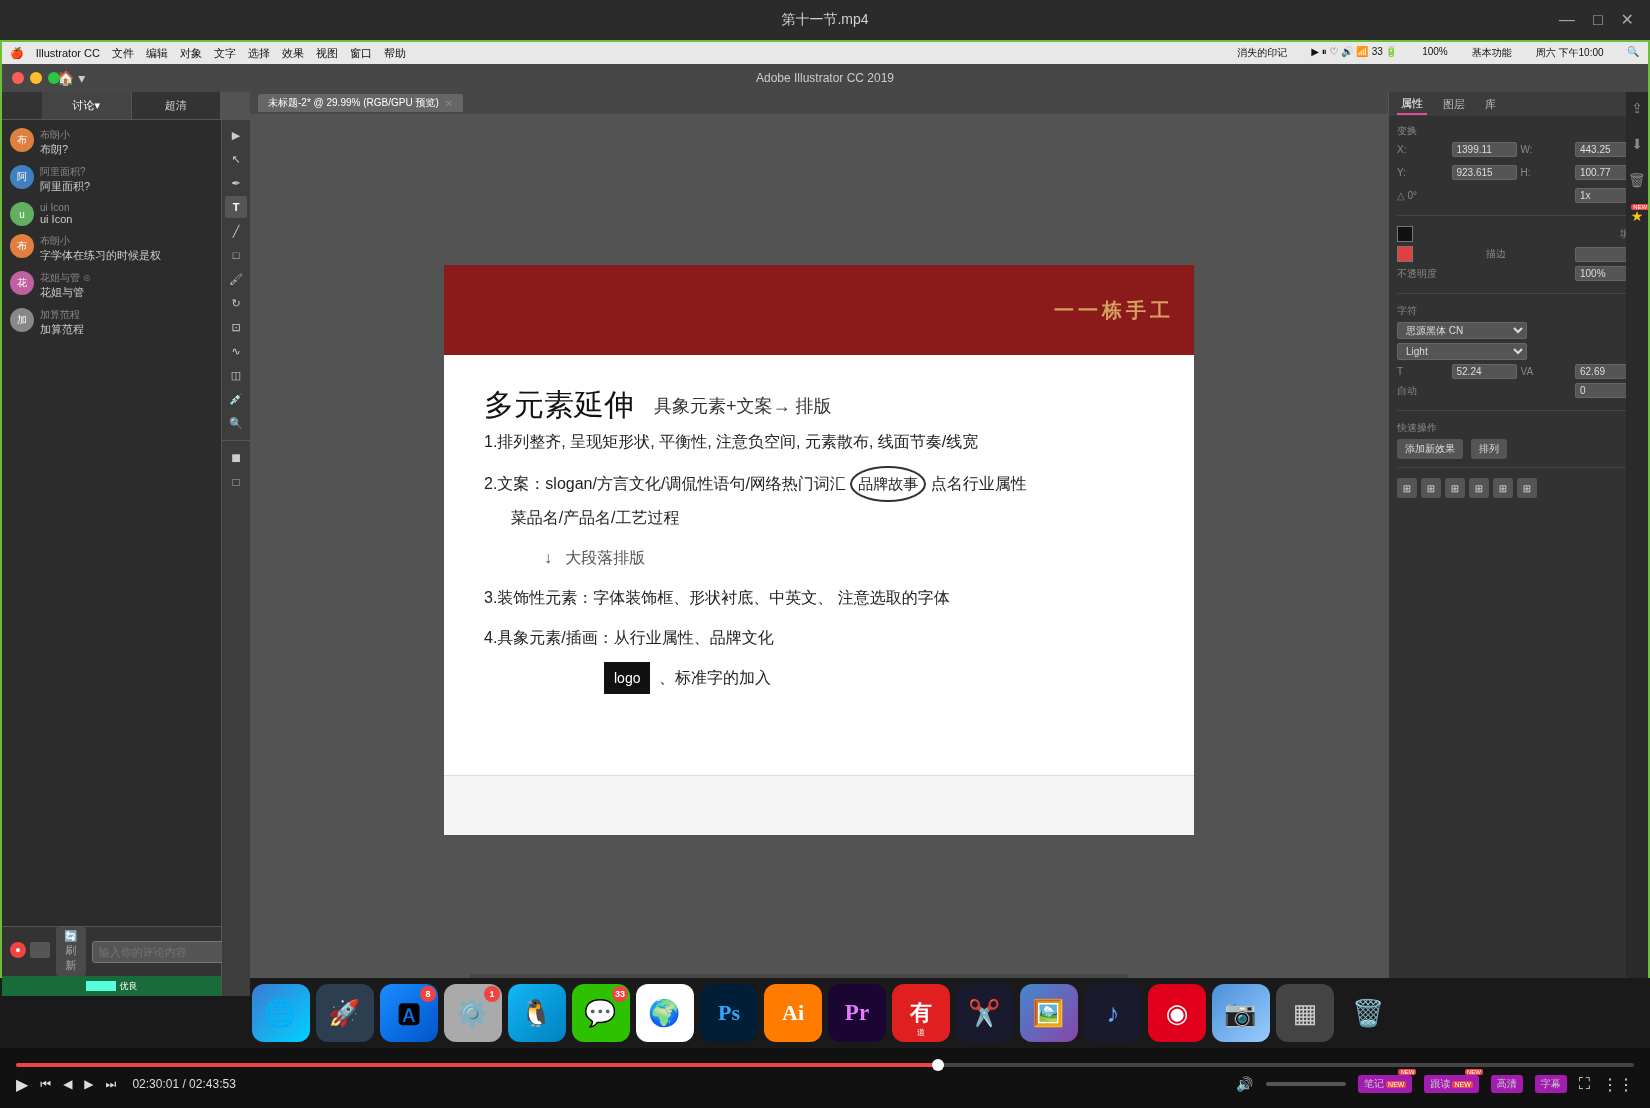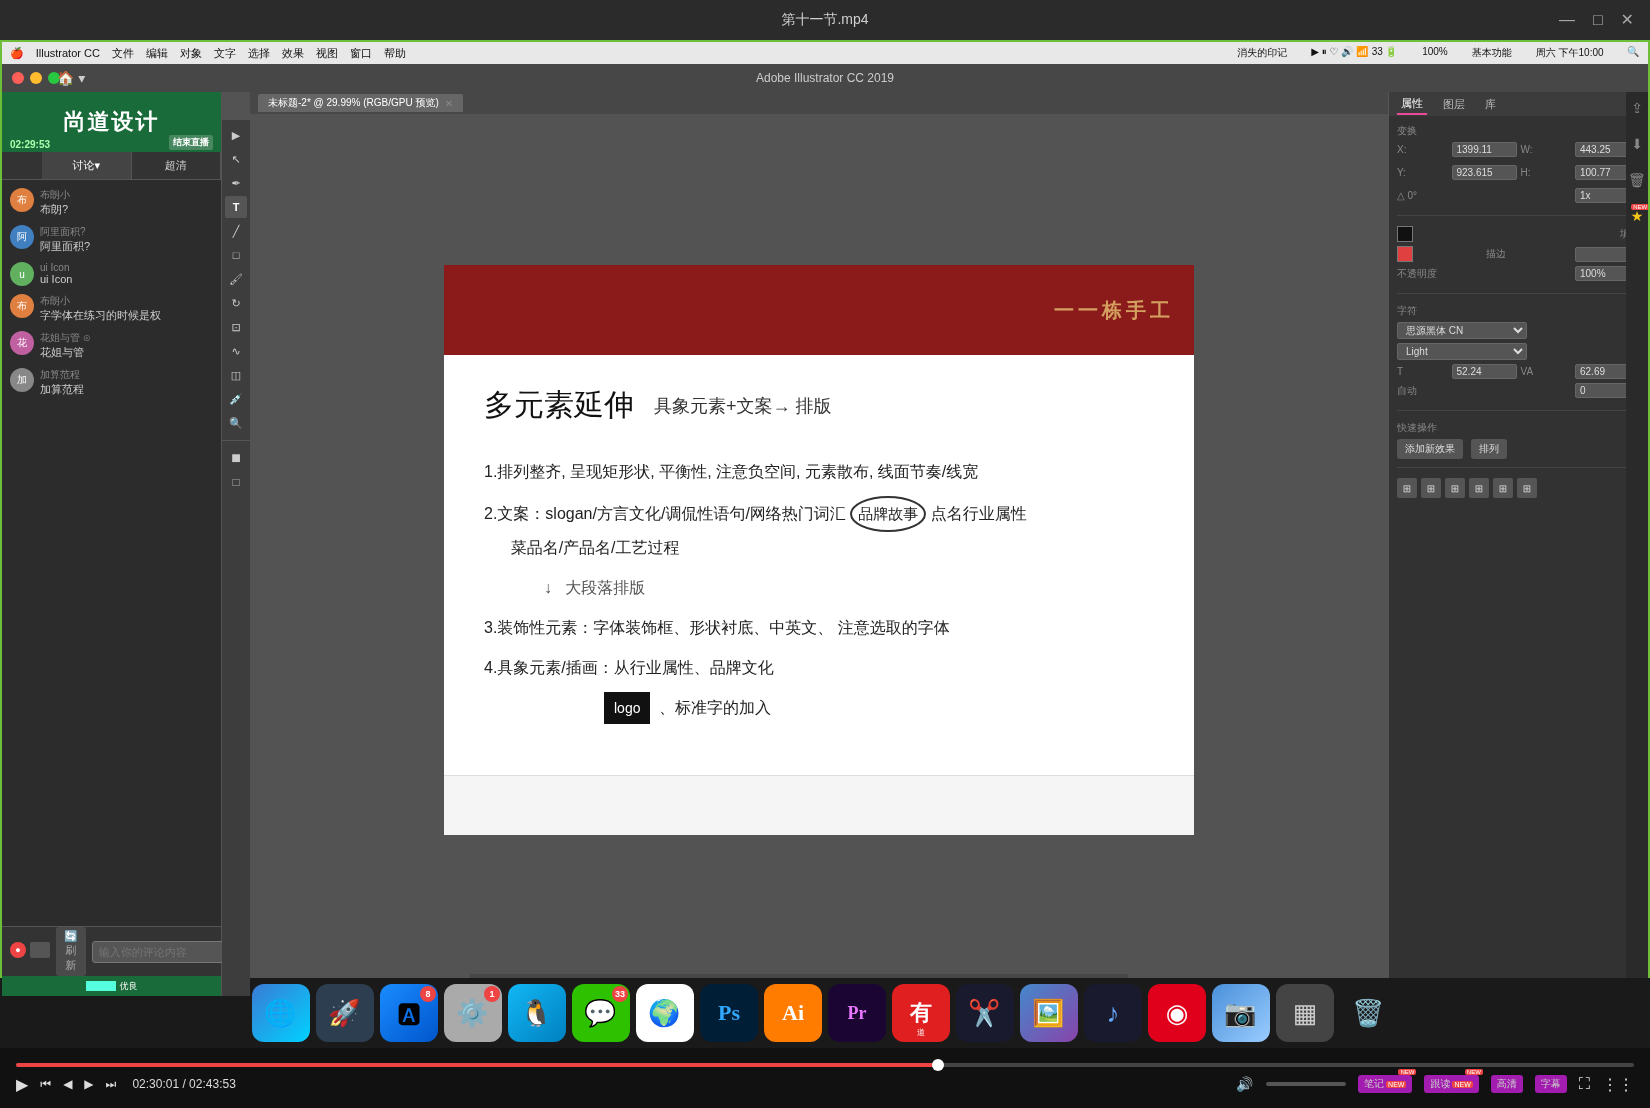--- a/index.html
+++ b/index.html
@@ -356,21 +356,20 @@
       width: 750px;
       background: white;
       padding: 30px 40px 30px 40px;
       min-height: 420px;
     }
 
     .slide-title-row {
       display: flex;
       align-items: center;
       gap: 20px;
-      margin-bottom: 30px;
     }
     .slide-main-title {
       font-size: 30px;
       color: #111;
       font-weight: normal;
     }
     .slide-subtitle {
       font-size: 18px;
       color: #333;
     }
@@ -688,25 +687,20 @@
 
       <div class="ai-menubar">
         <span class="ai-menubar-item">未标题-2* @ 29.99% (RGB/GPU 预览)</span>
         <div class="ai-menubar-right">
           <span>基本功能 ▾</span>
           <span>🔍 Adobe Stock...</span>
         </div>
       </div>
 
       <div class="ai-sidebar-left">
-        <div class="sidebar-logo-area">
-          <span style="font-size:22px;letter-spacing:2px;">尚道设计</span>
-          <span class="sidebar-timer">02:29:53</span>
-          <span class="sidebar-live-btn">结束直播</span>
-        </div>
         <div class="sidebar-tabs">
           <div class="sidebar-tab active">
             讨论 <span>▾</span>
           </div>
           <div class="sidebar-tab">超清</div>
         </div>
         <div class="sidebar-messages">
           <div class="chat-msg">
             <div class="chat-avatar" style="background:#e08040;">布</div>
             <div class="chat-content">
@@ -996,21 +990,21 @@
 
   <div class="dock-item" style="background:#001e36;border-radius:12px;">
     <span style="font-size:22px;color:#31a8ff;font-weight:bold;font-family:serif;">Ps</span>
   </div>
 
   <div class="dock-item" style="background:#ff7c00;border-radius:12px;">
     <span style="font-size:22px;color:#fff;font-weight:bold;font-family:serif;">Ai</span>
   </div>
 
   <div class="dock-item" style="background:#1a0533;border-radius:12px;">
-    <span style="font-size:18px;color:#ea77ff;font-weight:bold;font-family:serif;">Pr</span>
+    <span style="font-size:23px;color:#ea77ff;font-weight:bold;font-family:serif;">Pr</span>
   </div>
 
   <div class="dock-item" style="background:#e02020;border-radius:12px;">
     <span style="font-size:22px;color:#fff;font-weight:bold;">有</span>
     <span style="font-size:8px;color:#fff;position:absolute;bottom:4px;left:50%;transform:translateX(-50%);">道</span>
   </div>
 
   <div class="dock-item" style="background:#1a1a2e;border-radius:12px;">
     <span style="font-size:26px;">✂️</span>
   </div>

